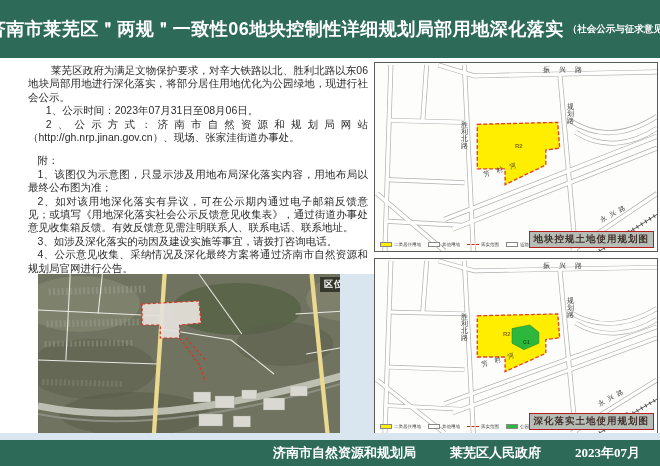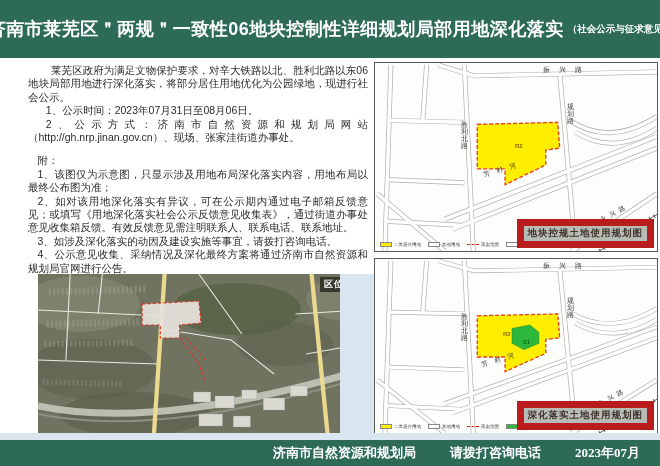--- a/index.html
+++ b/index.html
@@ -42,21 +42,21 @@
   .plotlbl{position:absolute;font-size:6px;color:#8a6d00;font-weight:bold;}
   .parklbl{position:absolute;font-size:5px;color:#0a5c18;font-weight:bold;}
   .legend{position:absolute;left:5px;bottom:4px;display:flex;align-items:center;gap:7px;}
   .legend .it{display:flex;align-items:center;gap:2px;}
   .legend .sw{width:12px;height:5px;border:.5px solid #888;box-sizing:border-box;display:inline-block;}
   .sw-yellow{background:#ffee00;}
   .sw-white{background:#ffffff;}
   .sw-green{background:#2db83d;}
   .sw-dash{background:none;border:none !important;border-top:1.6px dashed #d22a12 !important;height:0 !important;}
   .legend .lg{font-size:4.5px;color:#444;white-space:nowrap;}
-  .caption{position:absolute;right:3px;bottom:3px;background:#b7bdb6;border:7px solid #b91c1c;
+  .caption{position:absolute;right:3px;bottom:3px;background:#b7bdb6;border:1px solid #b91c1c;
            padding:1px 4px;font-size:9.5px;font-weight:bold;color:#40302a;letter-spacing:1px;white-space:nowrap;}
   
   .locmap{position:absolute;left:38px;top:274px;width:302px;height:161px;overflow:hidden;padding-left:22px;}
   .locmap svg{position:absolute;left:0;top:0;width:100%;height:100%;}
   .loclabel{position:absolute;right:4px;top:3px;background:rgba(45,45,36,.88);color:#fff;
             font-size:9px;font-weight:bold;padding:1px 4px;letter-spacing:1px;}
   .defs{position:absolute;width:0;height:0;}
 </style>
 </head>
 <body>
@@ -217,17 +217,17 @@
       <path d="M138,64 L156,86" stroke="#e03020" stroke-width="1" stroke-dasharray="3 2" fill="none"></path>
     </svg>
     <span class="loclabel">区位图</span>
   </div>
 
   <div class="bluestrip" style="left:340px;top:274px;width:34px;height:161px;"></div>
   <div class="bluestrip" style="left:0;top:433px;width:660px;height:7px;"></div>
 
   <div class="botbar">
     <span>济南市自然资源和规划局</span>
-    <span>请拨打咨询电话</span>
+    <span>莱芜区人民政府</span>
     <span>2023年07月</span>
   </div>
 
 </div>
 
 </body></html>

